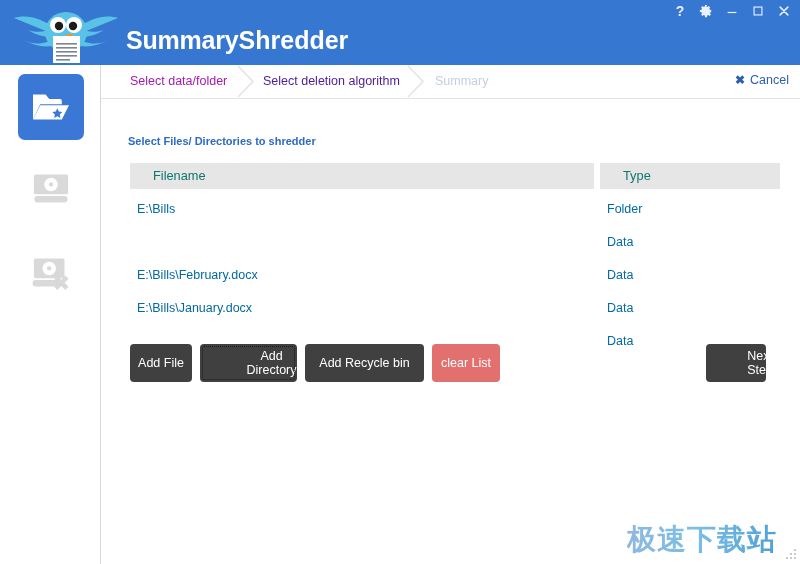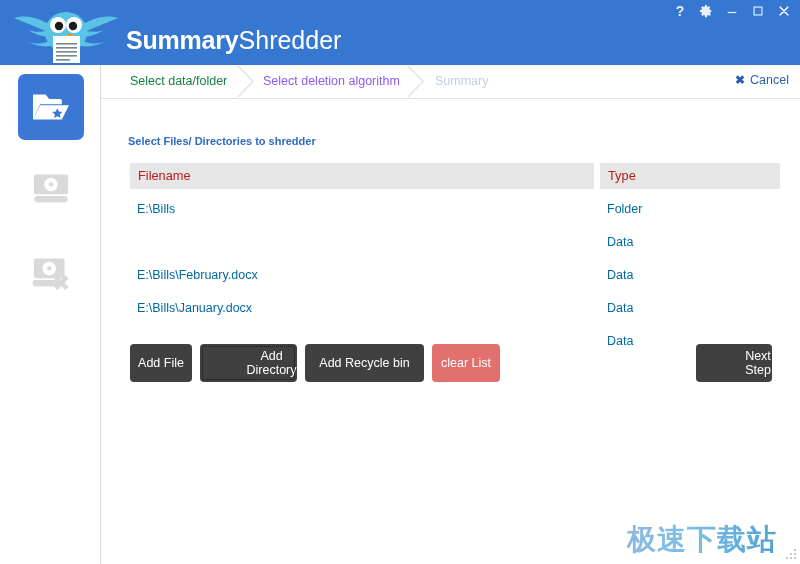--- a/index.html
+++ b/index.html
@@ -35,21 +35,21 @@
   }
   .brand {
     position: absolute;
     left: 126px; top: 26px;
     color: #ffffff;
     font-size: 25px;
     line-height: 28px;
     white-space: nowrap;
   }
   .brand .b-bold { font-weight: bold; letter-spacing: -0.2px; }
-  .brand .b-light { font-weight: normal; letter-spacing: 0px; }
+  .brand .b-light { font-weight: bold; letter-spacing: 0px; }
 
   .winbtns {
     position: absolute;
     right: 8px; top: 3px;
     display: flex;
     align-items: center;
     gap: 10px;
   }
   .winbtn {
     color: #e8f0fb;
@@ -99,22 +99,22 @@
     left: 0; top: 0;
     width: 699px; height: 33px;
     border-bottom: 1px solid #e3e3e3;
   }
   .crumb {
     position: absolute;
     top: 9px;
     font-size: 12.5px;
     white-space: nowrap;
   }
-  .crumb.active { color: #15803d; left: 29px; }
-  .crumb.c1 { color: #8b5cf6; left: 162px; }
+  .crumb.active { color: #a21caf; left: 29px; }
+  .crumb.c1 { color: #4c1d95; left: 162px; }
   .crumb.c2 { color: #c4cfe0; left: 334px; }
   .chev {
     position: absolute;
     top: 0;
     width: 22px; height: 33px;
   }
   .chev.v0 { left: 134px; }
   .chev.v1 { left: 304px; }
   .chev svg { display: block; }
 
@@ -148,24 +148,24 @@
   }
   .tbl-head {
     position: relative;
     height: 26px;
   }
   .th {
     position: absolute;
     top: 0;
     height: 26px;
     background: #e6e6e6;
-    color: #b91c1c;
+    color: #0f766e;
     font-size: 12.8px;
     line-height: 26px;
-    padding-left: 8px;
+    padding-left: 23px;
     box-sizing: border-box;
     white-space: nowrap;
   }
   .th.name { left: 0; width: 464px; }
   .th.type { left: 470px; width: 180px; }
 
   .trow {
     position: relative;
     height: 26px;
   }
@@ -210,21 +210,21 @@
   .btn.danger { background: #e2706e; }
   .btn.focused {
     outline: 1px dotted #1a1a1a;
     outline-offset: -3px;
     padding-left: 46px;
   }
   .btn.b-addfile { left: 0; width: 62px; }
   .btn.b-adddir { left: 70px; width: 97px; }
   .btn.b-recycle { left: 175px; width: 119px; }
   .btn.b-clear { left: 302px; width: 68px; }
-  .btn.b-next { right: 8px; width: 76px; padding-left: 48px; }
+  .btn.b-next { right: 14px; width: 60px; padding-left: 48px; }
 
   
   .watermark {
     position: absolute;
     left: 526px; top: 455px;
     font-size: 29px;
     font-weight: bold;
     letter-spacing: 1px;
     white-space: nowrap;
     background: linear-gradient(100deg, #8fb7e0 0%, #7bbfe4 45%, #4e9fd4 100%);

